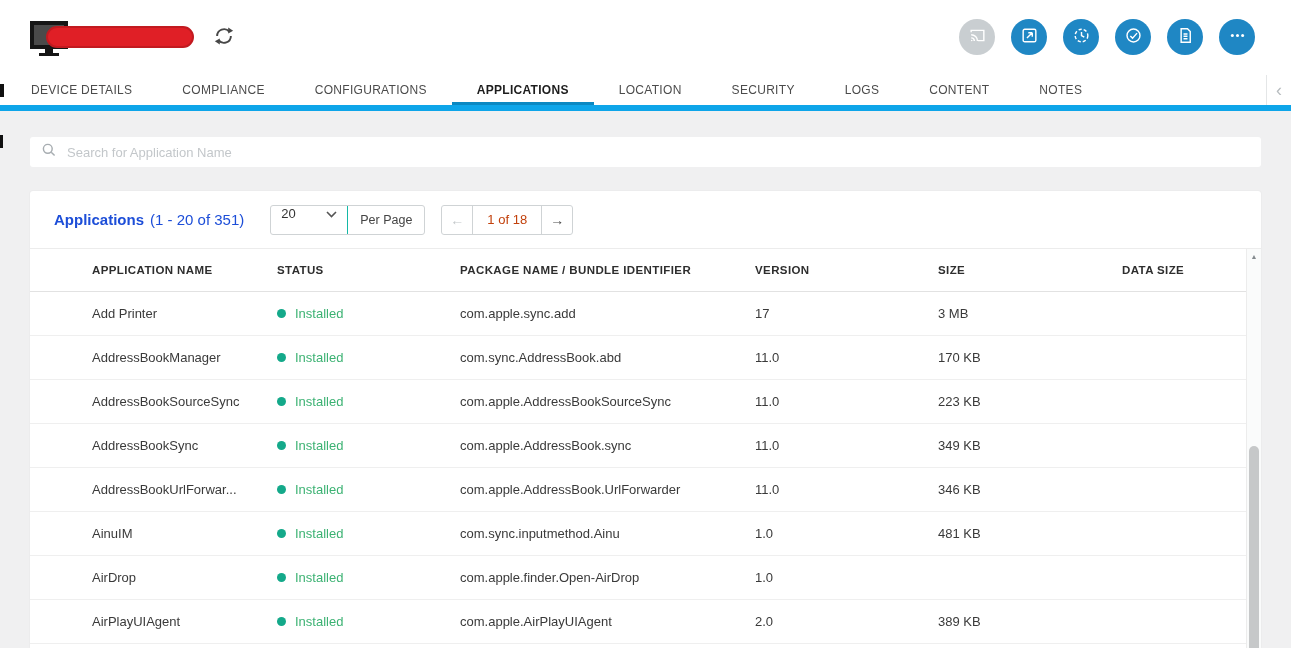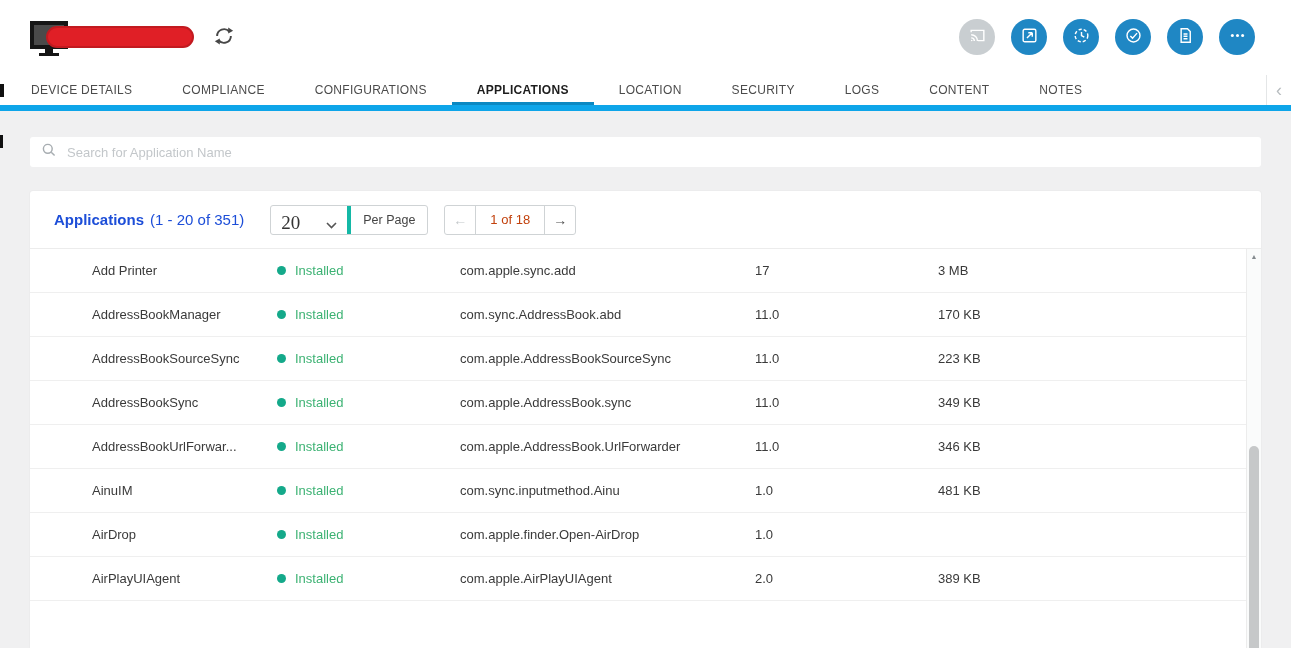--- a/index.html
+++ b/index.html
@@ -51,23 +51,23 @@
          position:relative; overflow:hidden; box-shadow:0 0 2px rgba(0,0,0,.07); }
 
   .card-header { height:58px; display:flex; align-items:center; padding:0 24px;
          border-bottom:1px solid #ececec; }
   .card-title { font-size:15px; color:#1d4ed8; }
   .card-title b { font-weight:bold; }
   .card-title .range { margin-left:6px; font-weight:normal; }
 
   .pp-group { display:flex; align-items:stretch; height:30px; border:1px solid #cfd3d5;
          border-radius:3px; margin-left:26px; background:#fff; }
-  .pp-select { width:76px; display:flex; align-items:flex-end; justify-content:space-between;
-         padding:0 10px; font-size:19px; color:#333; cursor:pointer;font-family:Liberation Serif, serif; }
-  .pp-label { border-left:4px solid #14b8a6; padding:0 12px; font-size:12.5px; color:#444;
+  .pp-select { width:76px; display:flex; align-items:flex-start; justify-content:space-between;
+         padding:0 10px; font-size:13px; color:#333; cursor:pointer; }
+  .pp-label { border-left:1px solid #14b8a6; padding:0 12px; font-size:12.5px; color:#444;
          display:flex; align-items:center; }
 
   .pager { display:flex; align-items:stretch; height:30px; border:1px solid #cfd3d5;
          border-radius:3px; margin-left:16px; background:#fff; }
   .pbtn { width:30px; display:flex; align-items:center; justify-content:center;
          font-size:14px; cursor:pointer; }
   .pbtn.prev { color:#c3c7ca; }
   .pbtn.next { color:#4a4a4a; }
   .pcur { padding:0 14px; color:#c2410c; font-size:13px; display:flex; align-items:center;
          border-left:1px solid #cfd3d5; border-right:1px solid #cfd3d5; }
@@ -218,20 +218,28 @@
         <div class="pp-label">Per Page</div>
       </div>
 
       <div class="pager">
         <div class="pbtn prev">←</div>
         <div class="pcur">1 of 18</div>
         <div class="pbtn next">→</div>
       </div>
     </div>
 
+    <div class="thead grid-cols">
+      <div class="cell">APPLICATION NAME</div>
+      <div class="cell">STATUS</div>
+      <div class="cell">PACKAGE NAME / BUNDLE IDENTIFIER</div>
+      <div class="cell">VERSION</div>
+      <div class="cell">SIZE</div>
+      <div class="cell">DATA SIZE</div>
+    </div>
 
     <div class="trow grid-cols">
       <div class="cell">Add Printer</div>
       <div class="cell status">
           <span class="dot"></span>
           <span>Installed</span>
         </div>
       <div class="cell">com.apple.sync.add</div>
       <div class="cell">17</div>
       <div class="cell">3 MB</div>

